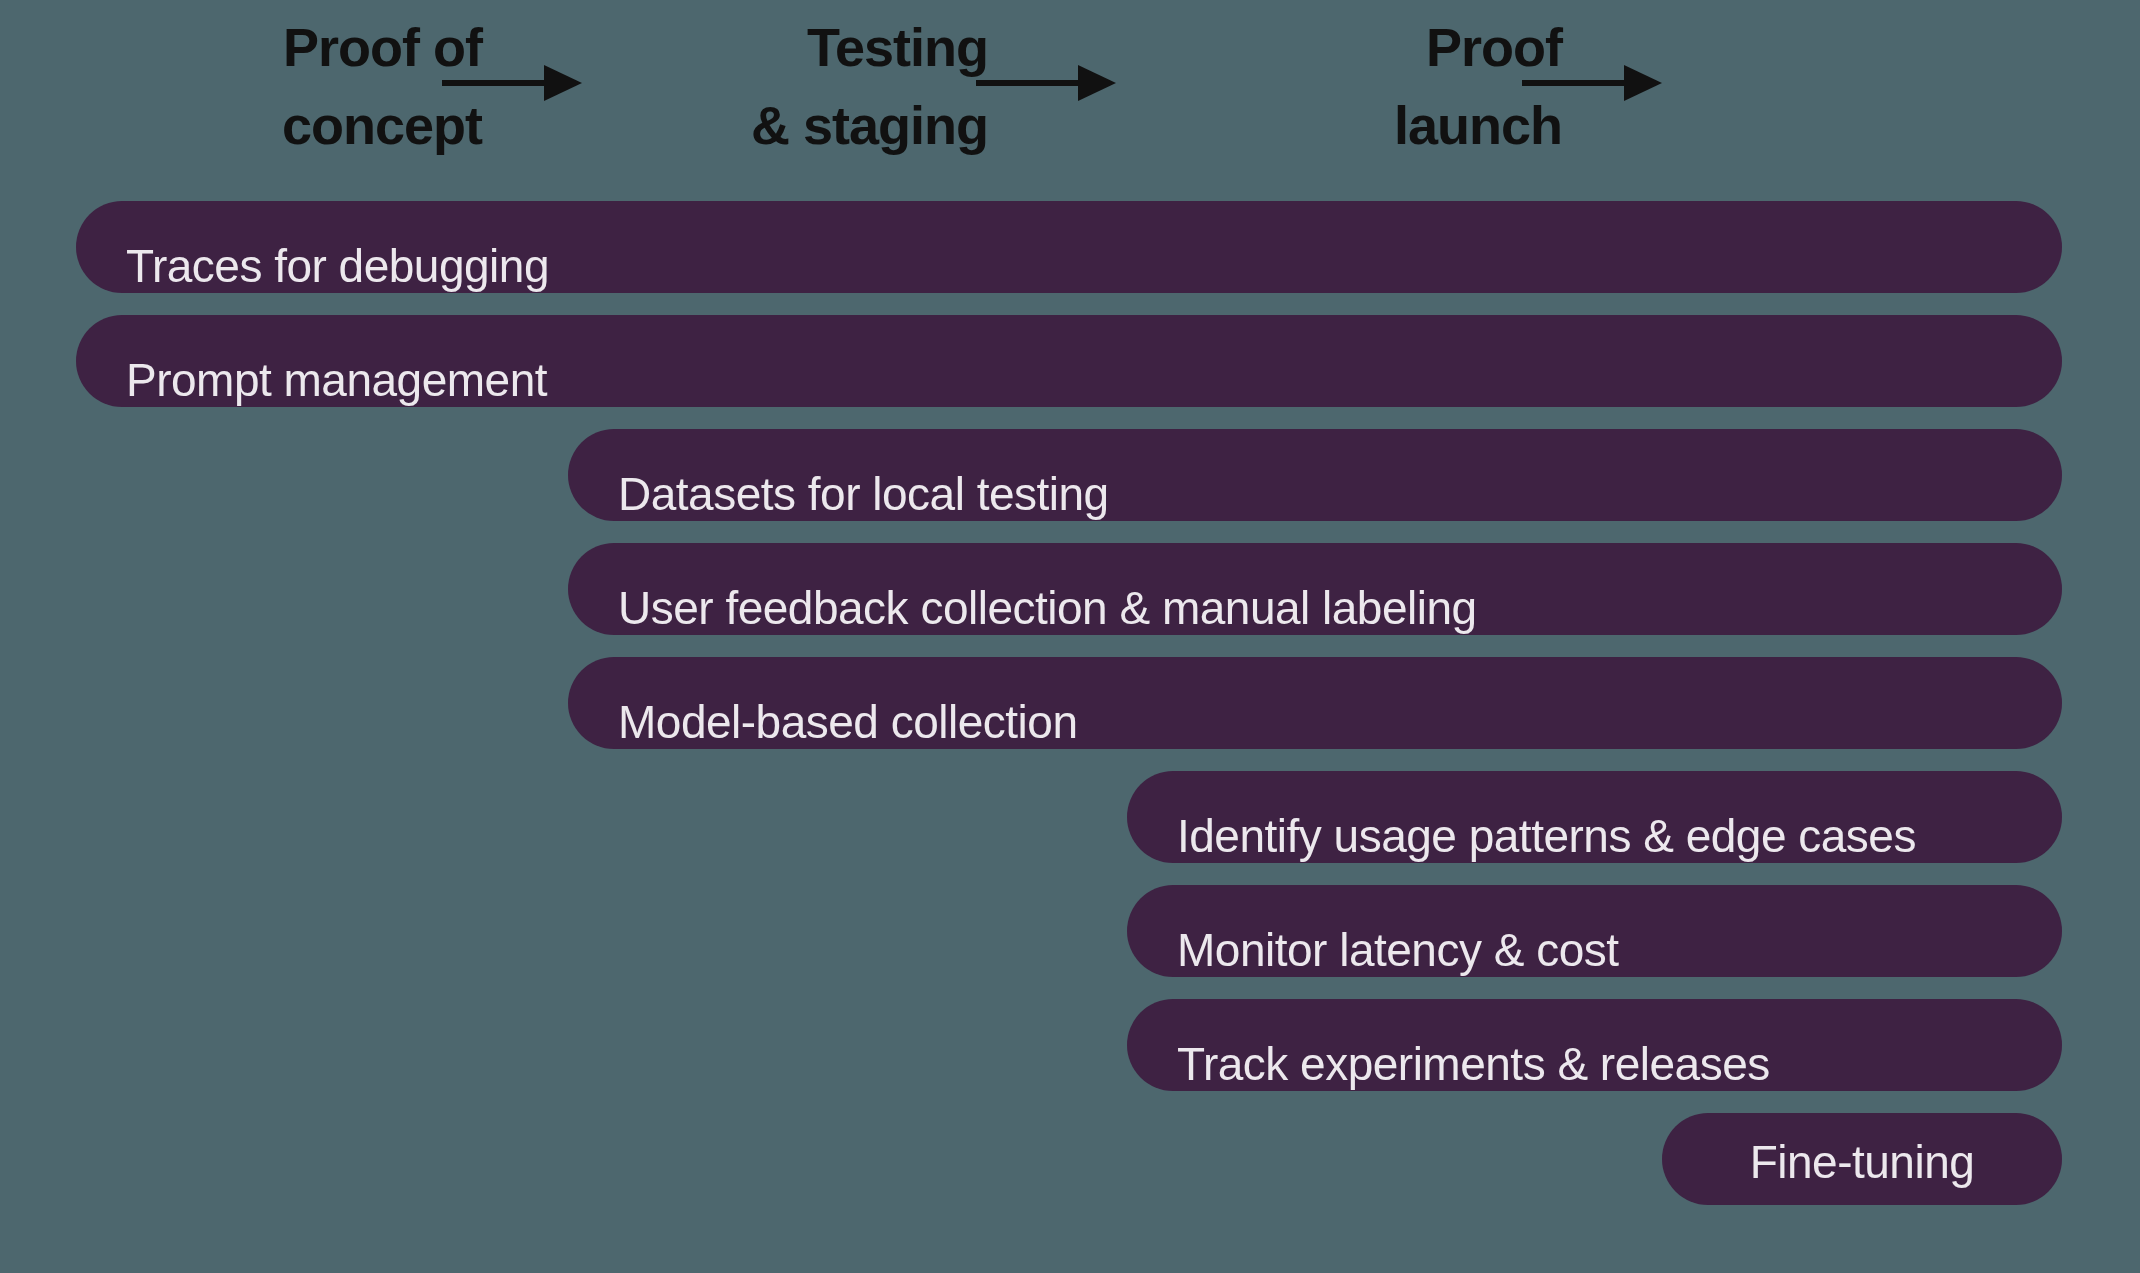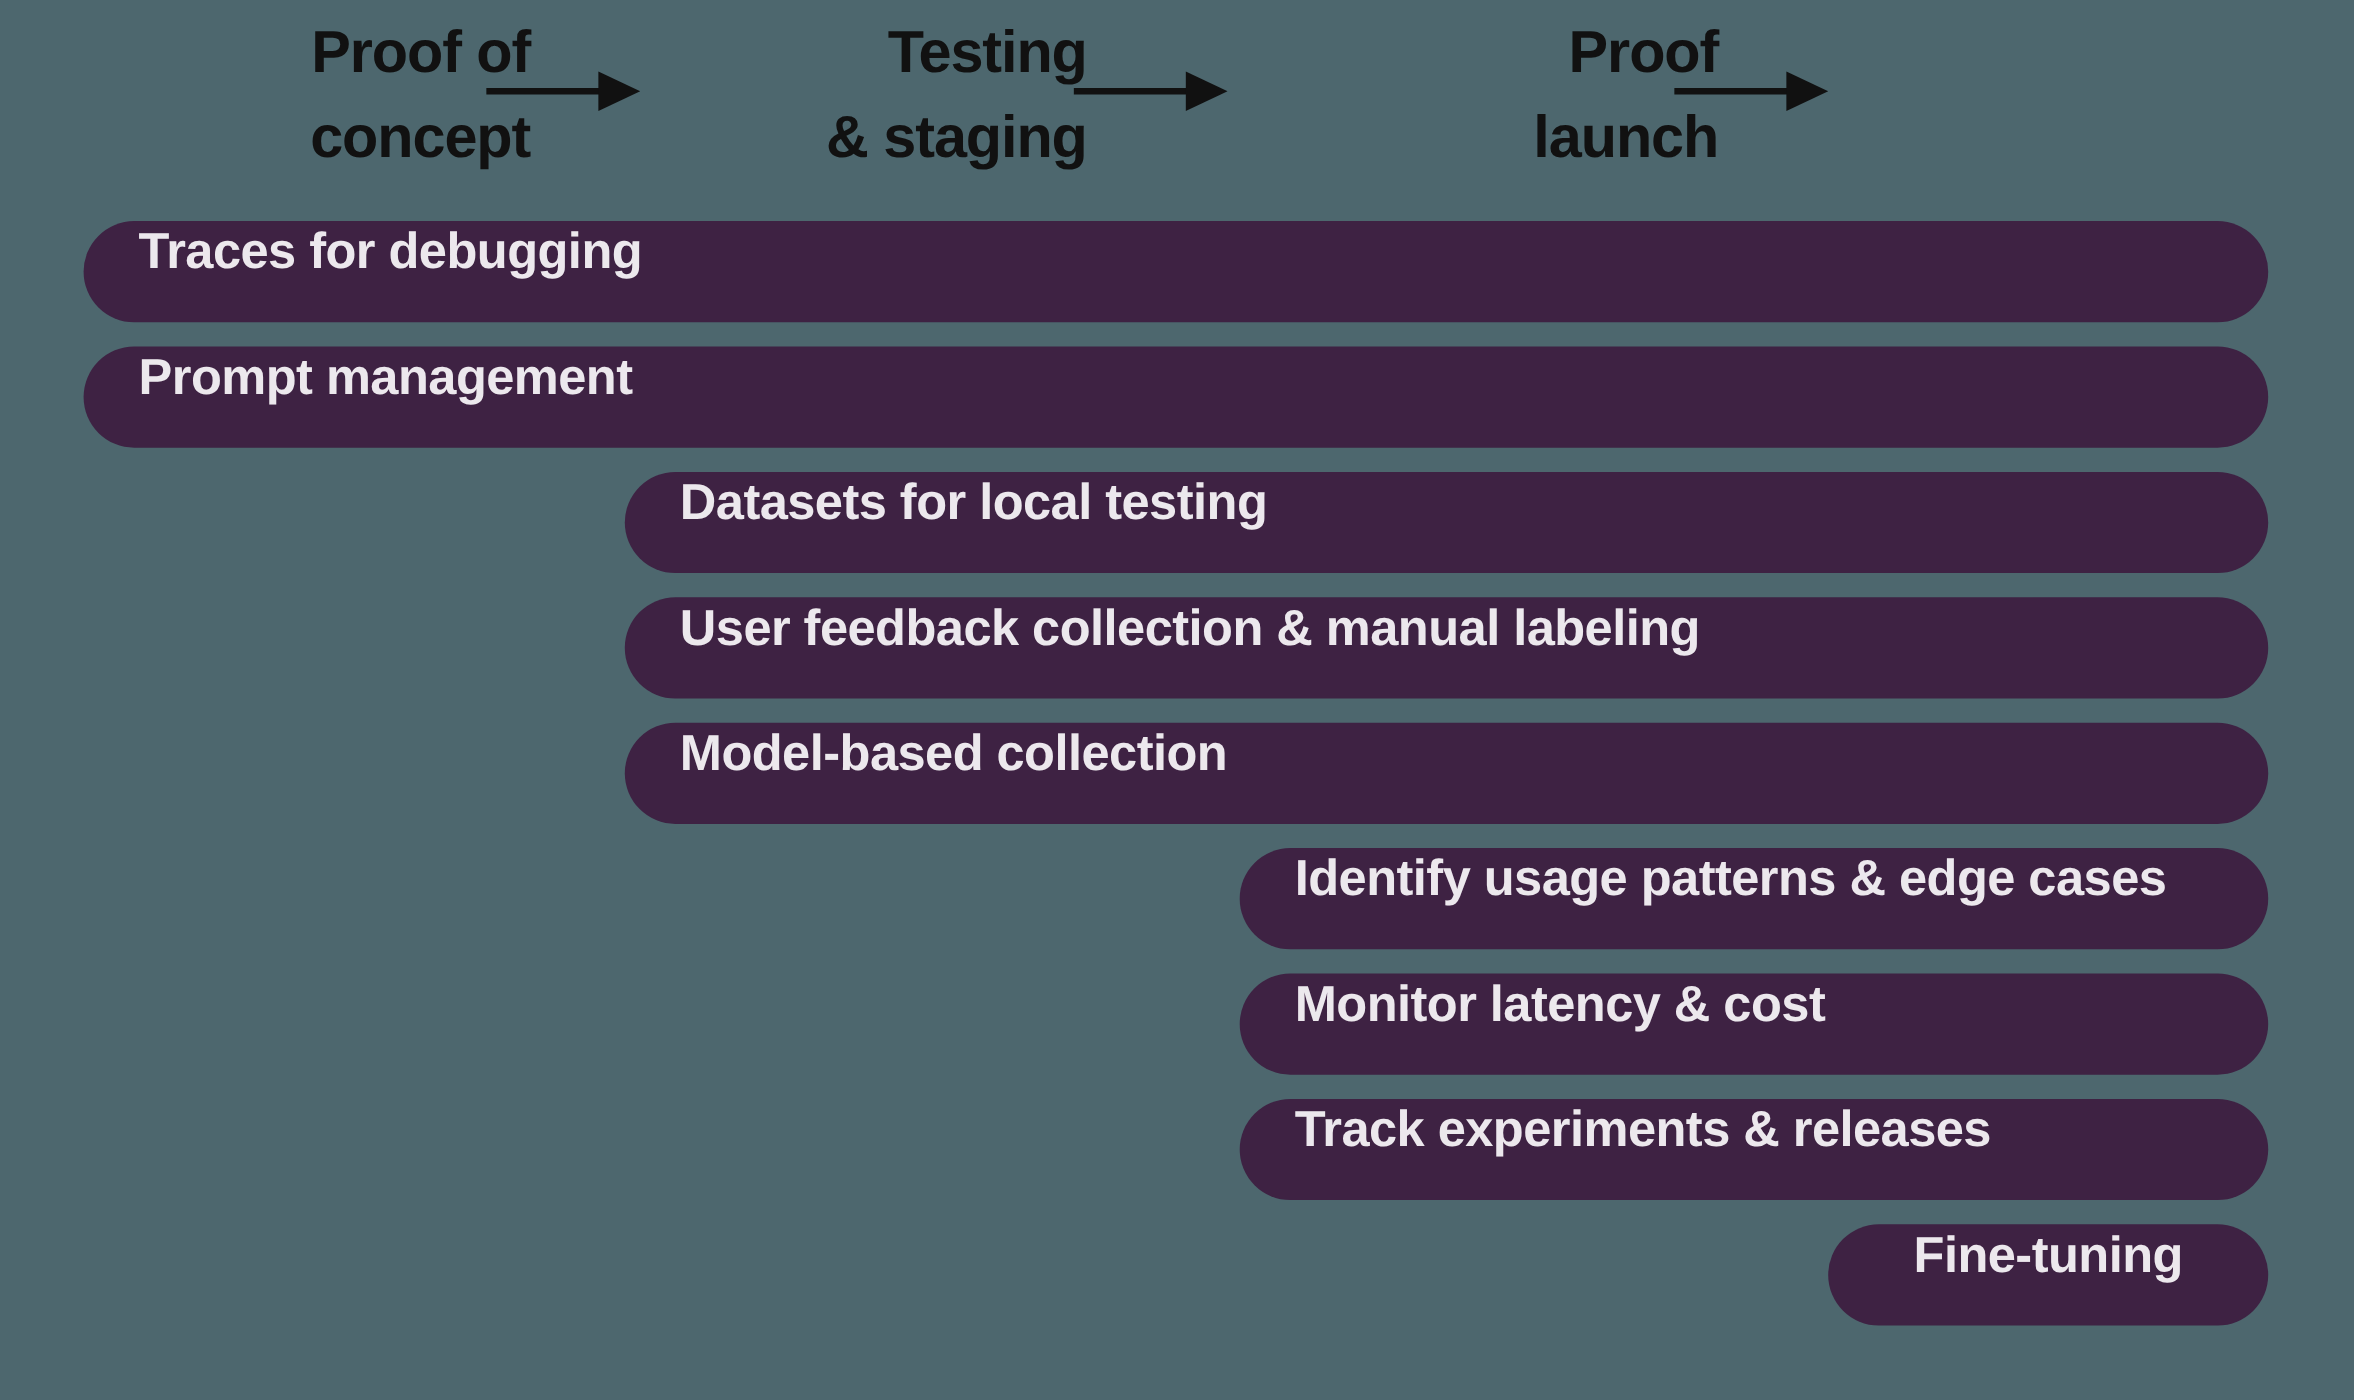--- a/index.html
+++ b/index.html
@@ -36,29 +36,29 @@
     width:140px;height:38px;
     color:var(--arrow);
   }
   .bar{
     position:absolute;
     height:92px;
     border-radius:46px;
     background:var(--bar);
     color:var(--bar-text);
     display:flex;
-    align-items:flex-start;
+    align-items:flex-end;
     box-sizing:border-box;
     padding:0 50px;
     font-size:46px;
-    font-weight:700;
+    font-weight:400;
     letter-spacing:-0.5px;
     white-space:nowrap;
   }
-  .bar.centered{justify-content:center;padding:0 20px;}
+  .bar.centered{justify-content:center;padding:16px 20px;}
 </style>
 </head>
 <body>
 
 <div class="canvas">
 
   <div class="stage" style="left:242px">
     <div>Proof of</div>
     <div>concept</div>
   </div>

